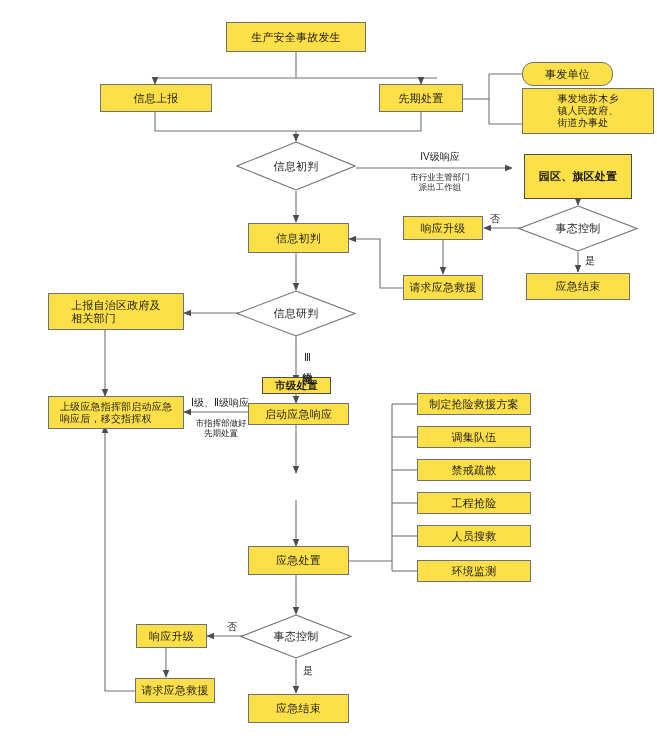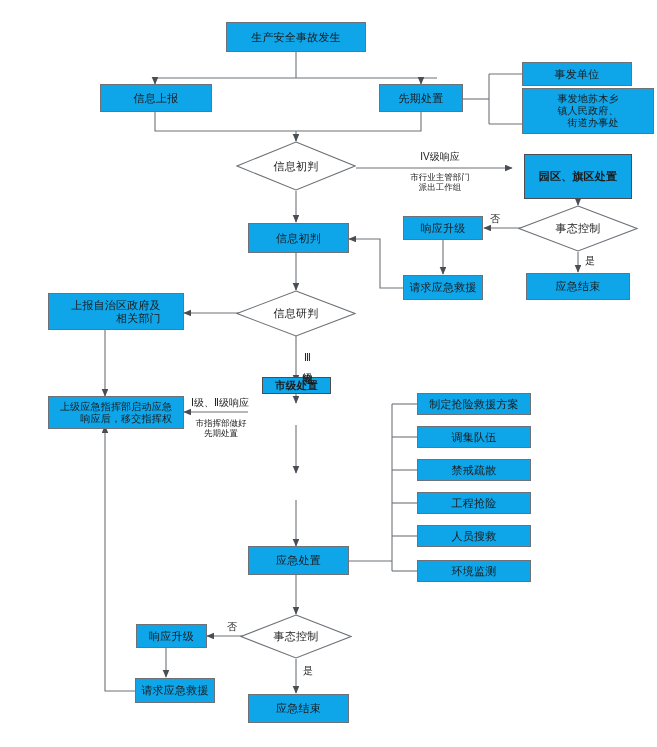--- a/index.html
+++ b/index.html
@@ -20,26 +20,26 @@
     left: 0;
     top: 0;
     width: 657px;
     height: 747px;
     pointer-events: none;
   }
   .node {
     position: absolute;
     box-sizing: border-box;
     border: 1px solid #6d7278;
-    background: #0ea5e9;
+    background: #fde047;
     color: #1b1b1b;
     display: flex;
     align-items: center;
     justify-content: center;
-    text-align: right;
+    text-align: left;
     line-height: 1.18;
     font-size: 11px;
     letter-spacing: 0.2px;
     z-index: 3;
   }
   .node.bold {
     font-weight: bold;
     border-color: #4a4d52;
   }
   .node.small {
@@ -160,21 +160,21 @@
       <path d="M135,691 L105,691 L105,426" marker-end="url(#ah)"></path>
     </g>
   </svg>
 
   <div class="node" style="left:226px; top:22px; width:140px; height:30px;">生产安全事故发生</div>
 
   <div class="node" style="left:100px; top:84px; width:112px; height:28px;">信息上报</div>
 
   <div class="node" style="left:379px; top:84px; width:84px; height:28px;">先期处置</div>
 
-  <div class="node" style="left:522px; top:62px; width:110px; height:24px;">事发单位</div>
+  <div class="node" style="left:522px; top:62px; width:91px; height:24px;border-radius:11px;">事发单位</div>
 
   <div class="node small" style="left:522px; top:88px; width:132px; height:46px; white-space:pre-line;">事发地苏木乡
 镇人民政府、
 街道办事处</div>
 
   <div class="diamond" style="left:236px; top:141px; width:120px; height:50px;">
     <svg class="dshape" viewBox="0 0 120 50" preserveAspectRatio="none">
       <polygon points="60,1 119,25 60,49 1,25" fill="#ffffff" stroke="#6d7278" stroke-width="1.1"></polygon>
     </svg>
     <div class="dlabel">信息初判</div>
@@ -205,20 +205,21 @@
   </div>
 
   <div class="node" style="left:48px; top:293px; width:136px; height:37px; white-space:pre-line;">上报自治区政府及
 相关部门</div>
 
   <div class="node bold" style="left:262px; top:377px; width:69px; height:17px; font-size:10.5px;">市级处置</div>
 
   <div class="node small" style="left:48px; top:396px; width:136px; height:33px; white-space:pre-line;">上级应急指挥部启动应急
 响应后，移交指挥权</div>
 
+  <div class="node" style="left:248px; top:403px; width:101px; height:22px;">启动应急响应</div>
 
 
   <div class="node" style="left:248px; top:546px; width:101px; height:29px;">应急处置</div>
 
   <div class="node" style="left:417px; top:393px; width:114px; height:22px;">制定抢险救援方案</div>
 
   <div class="node" style="left:417px; top:426px; width:114px; height:22px;">调集队伍</div>
 
   <div class="node" style="left:417px; top:459px; width:114px; height:22px;">禁戒疏散</div>
 

